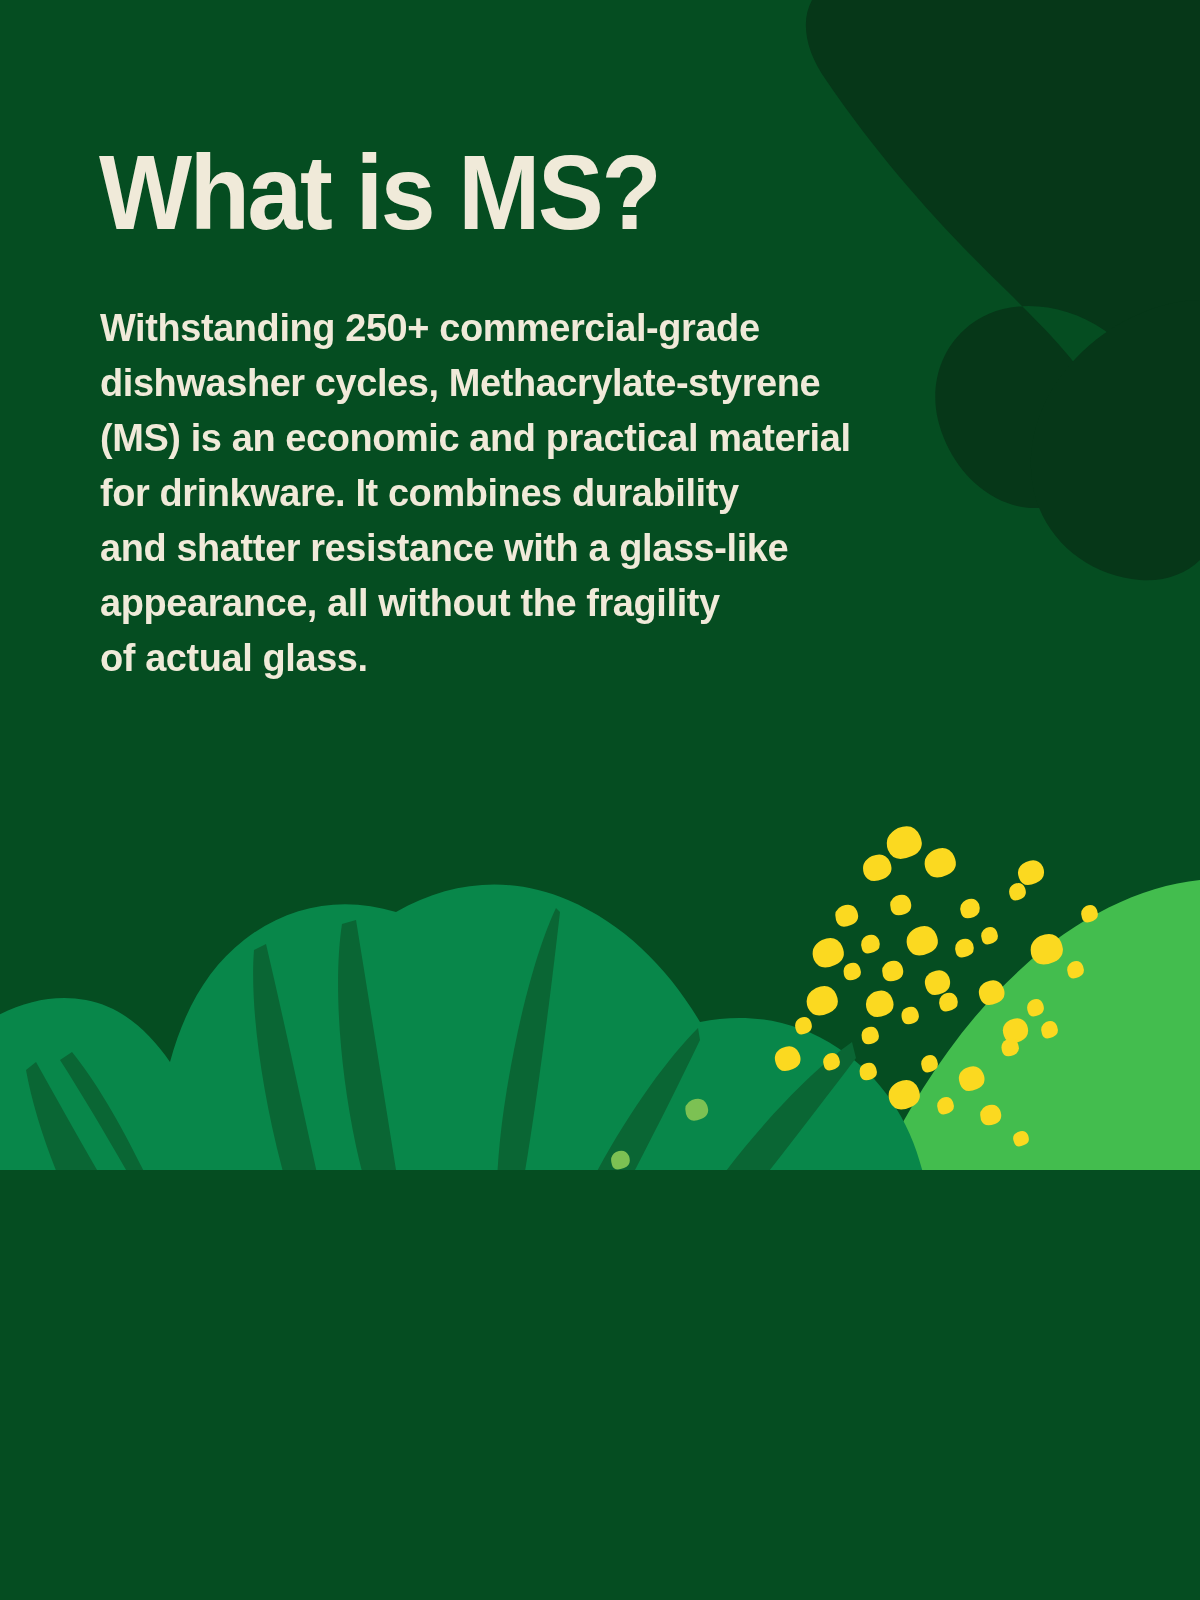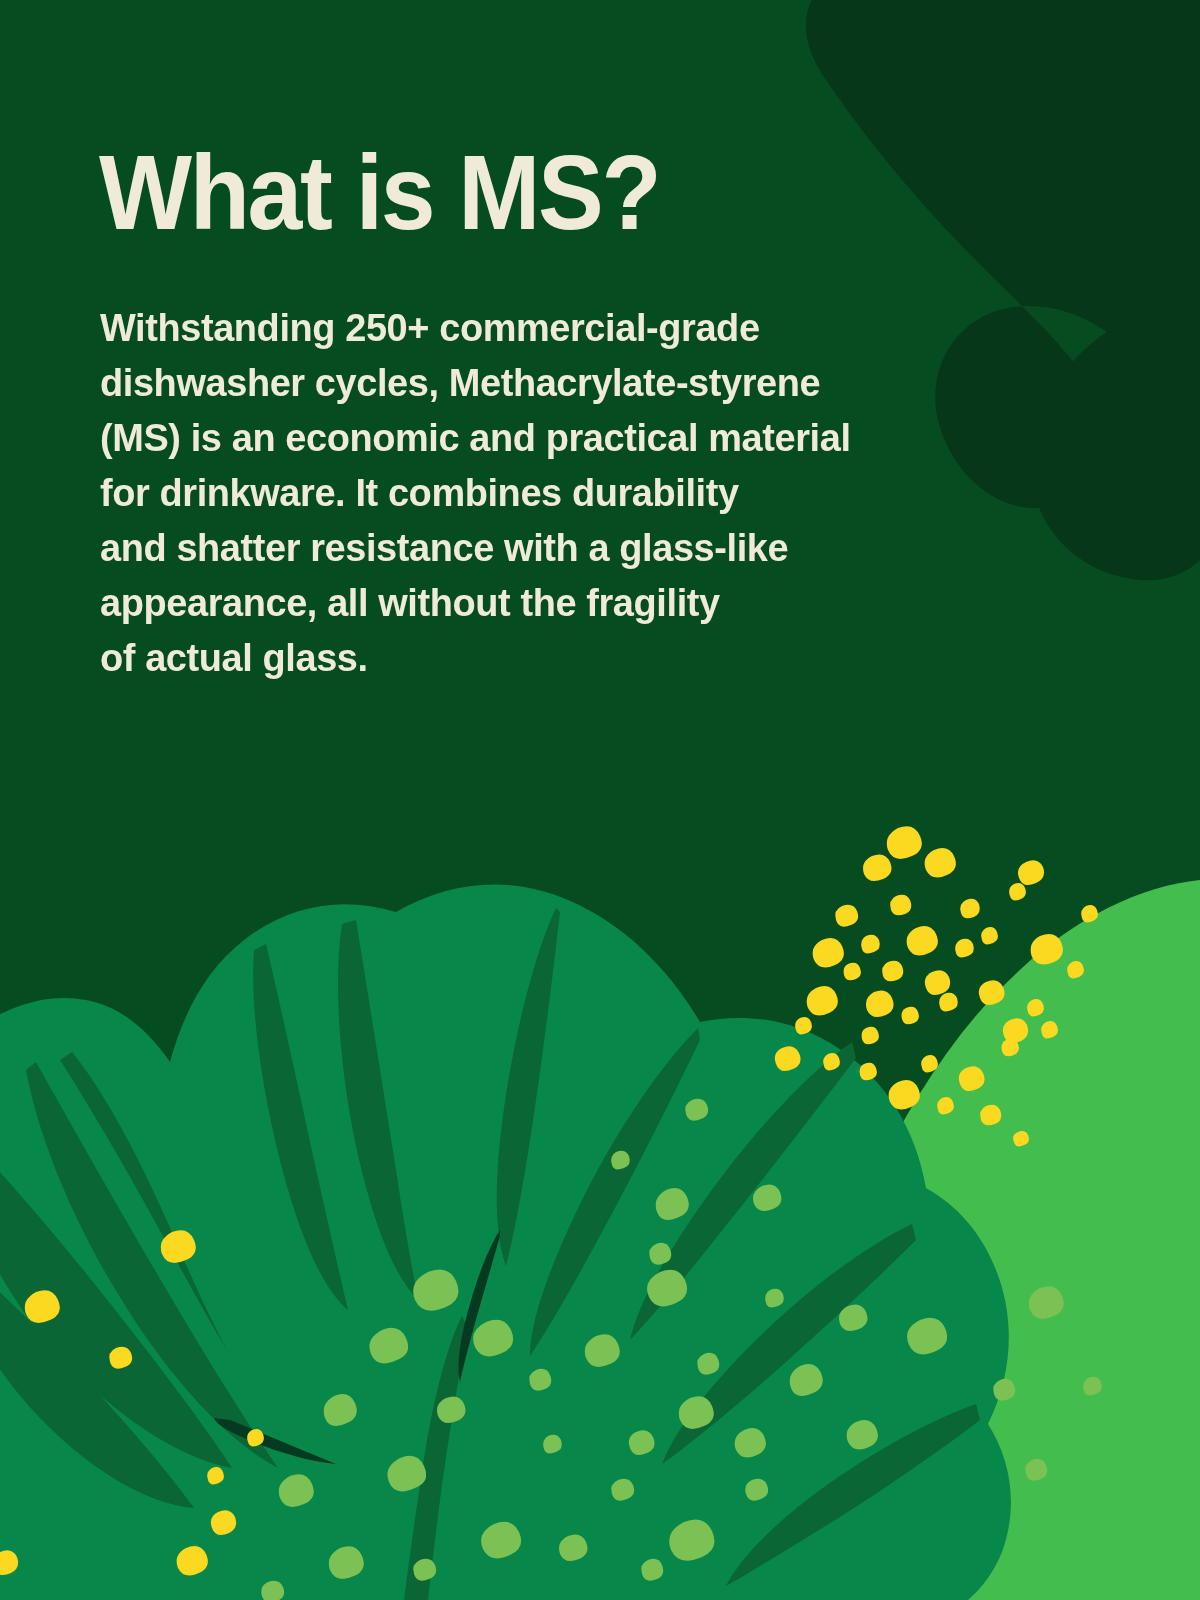--- a/index.html
+++ b/index.html
@@ -12,21 +12,21 @@
   }
 
   body {
     font-family:"Liberation Sans", sans-serif;
     background:#054D21;
   }
 
   .poster {
     position:relative;
     width:1200px;
-    height:1600px;
+    height:1170px;
     background:#054D21;
     overflow:hidden;
   }
 
   .bg-layer {
     position:absolute;
     inset:0;
     width:1200px;
     height:1600px;
   }

